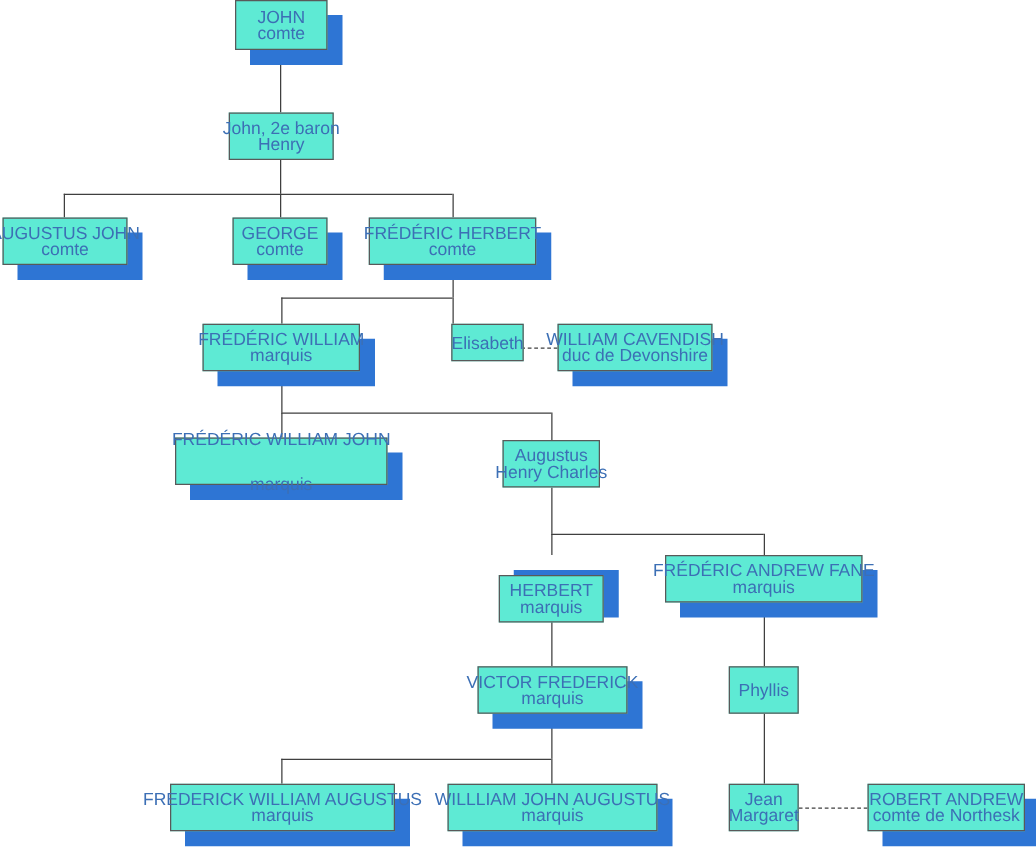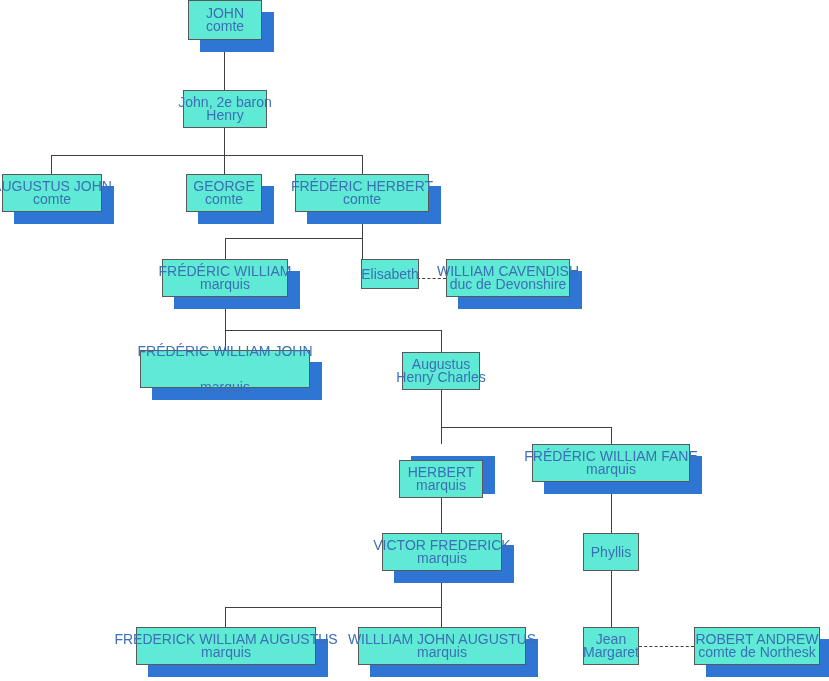--- a/index.html
+++ b/index.html
@@ -164,21 +164,21 @@
     <span class="nm">Augustus</span>
     <span class="ttl">Henry Charles</span>
   </div>
 
   <div class="node" style="left:399px; top:444px; width:84px; height:38px;margin-top:16px;">
     <span class="nm">HERBERT</span>
     <span class="ttl">marquis</span>
   </div>
 
   <div class="node" style="left:532px; top:444px; width:158px; height:38px;">
-    <span class="nm">FRÉDÉRIC WILLIAM FANE</span>
+    <span class="nm">FRÉDÉRIC ANDREW FANE</span>
     <span class="ttl">marquis</span>
   </div>
 
   <div class="node" style="left:382px; top:533px; width:120px; height:38px;">
     <span class="nm">VICTOR FREDERICK</span>
     <span class="ttl">marquis</span>
   </div>
 
   <div class="node" style="left:583px; top:533px; width:56px; height:38px;">
     <span class="nm">Phyllis</span>

